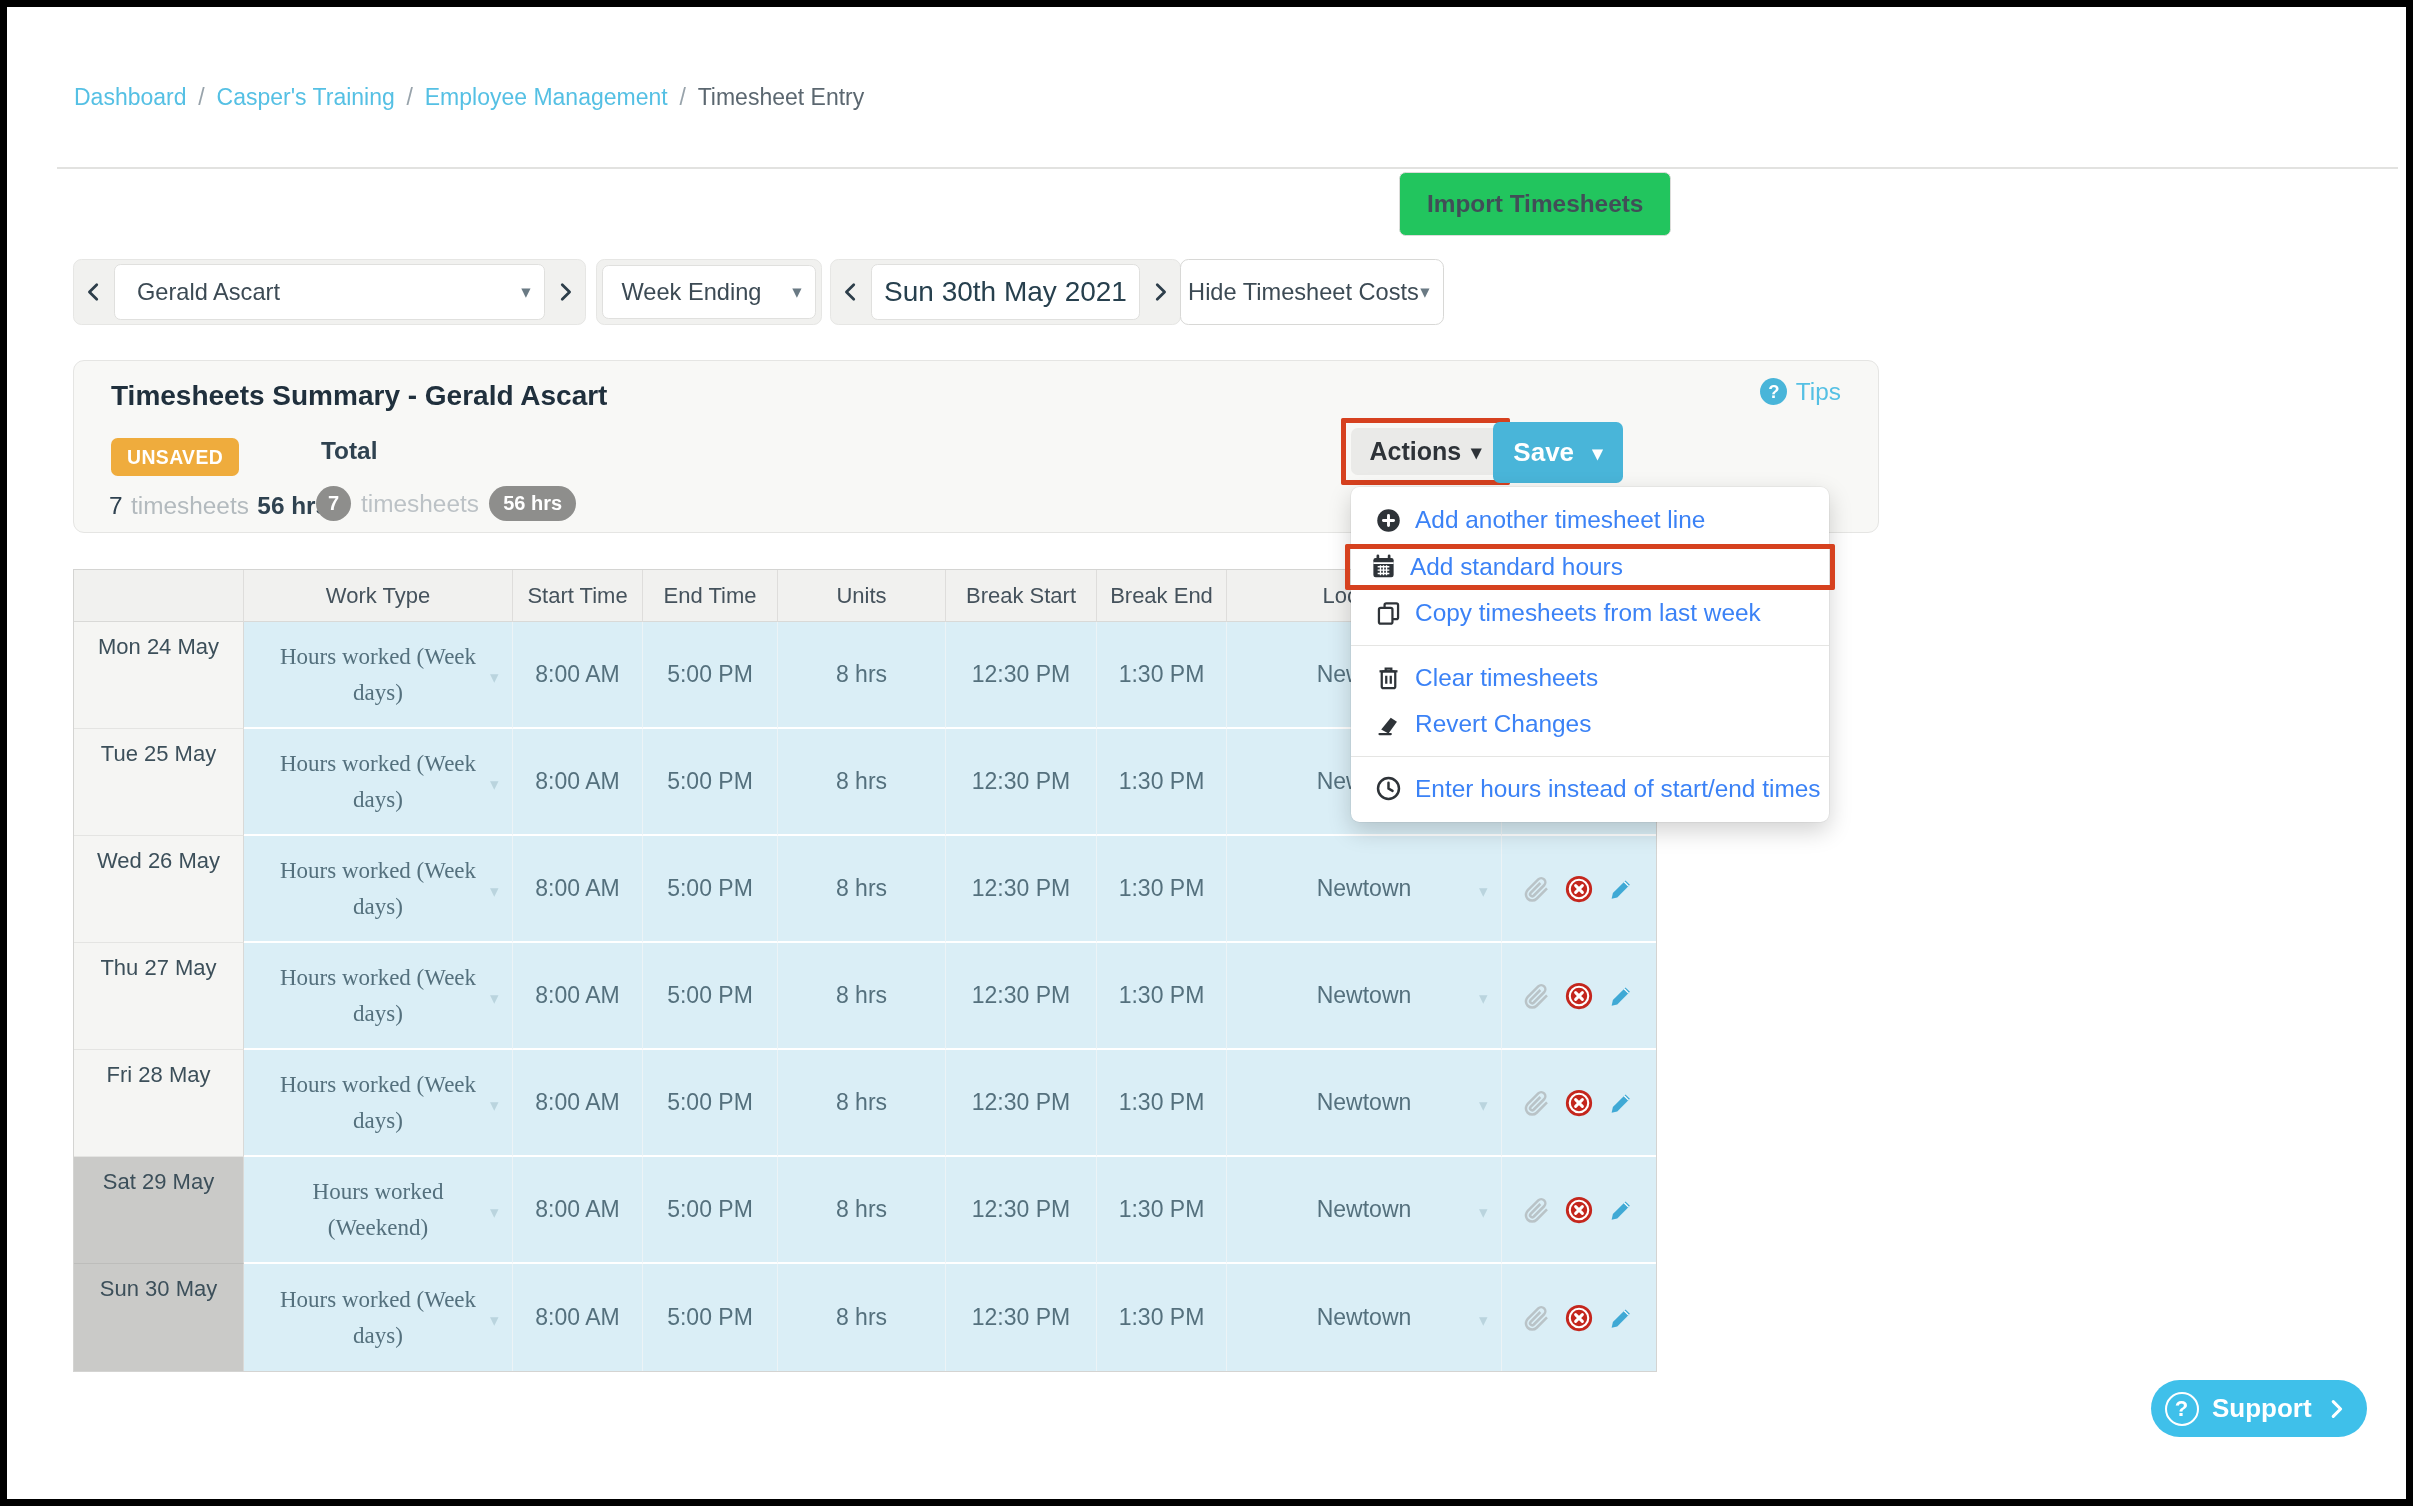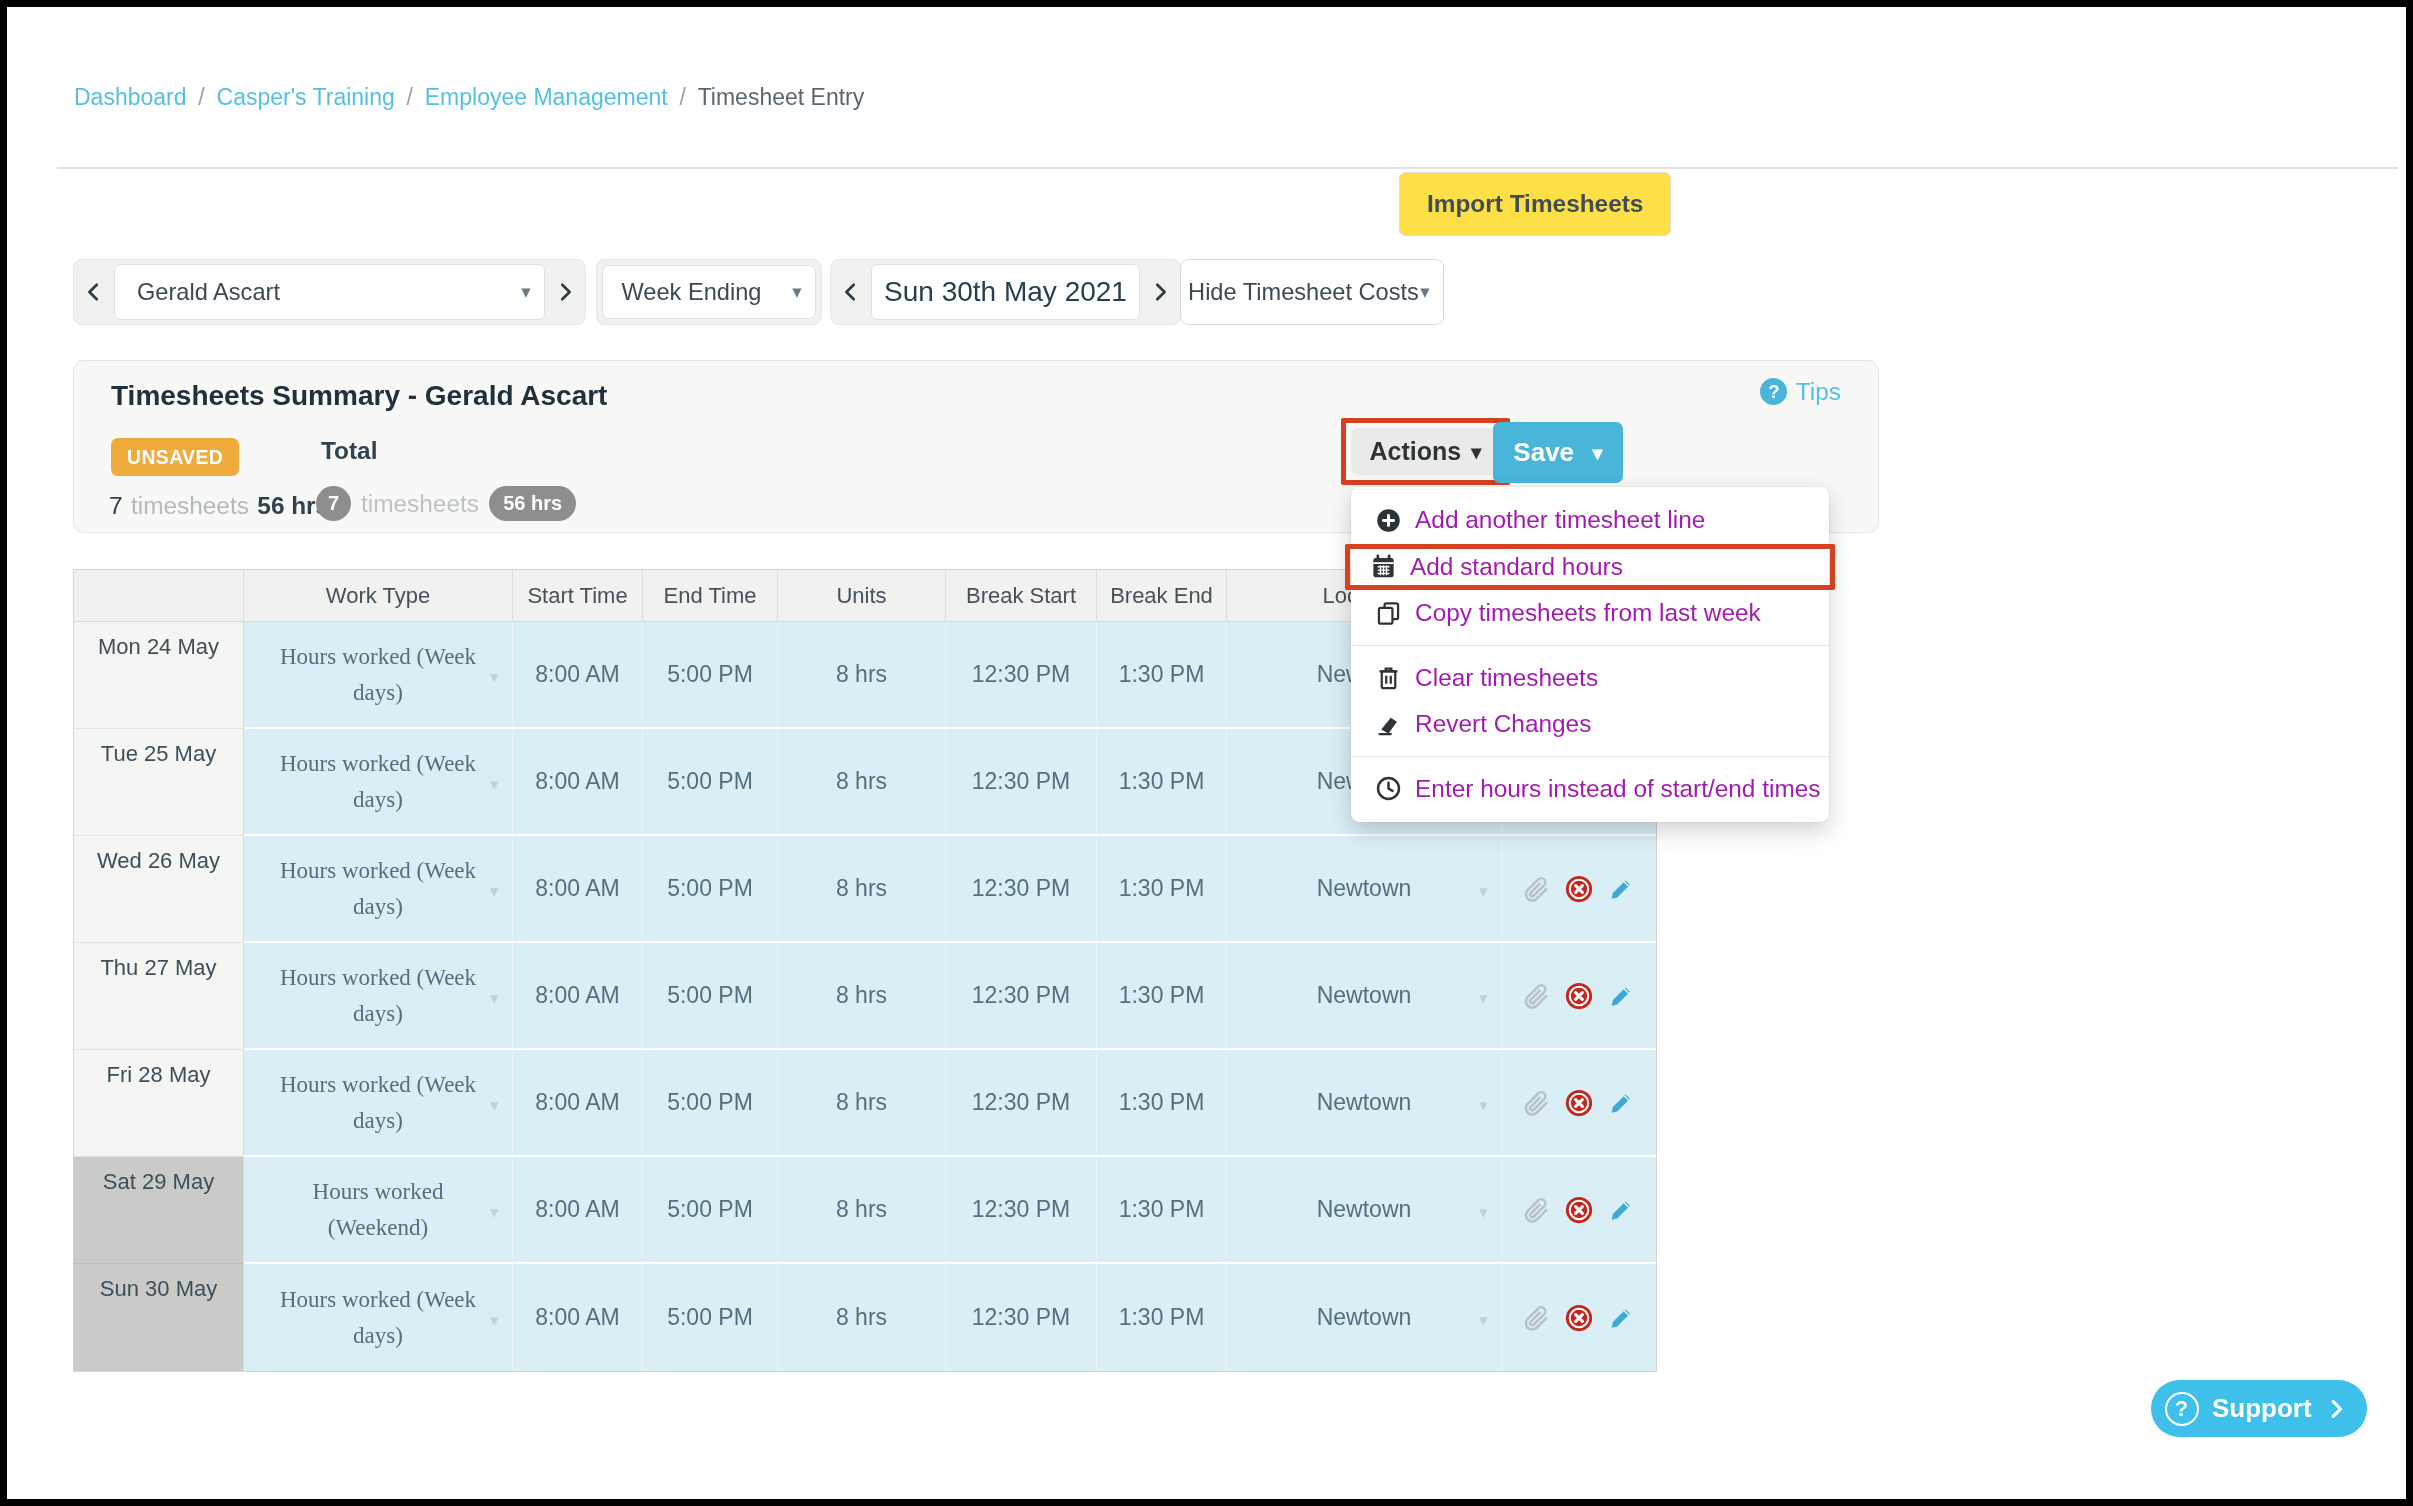--- a/index.html
+++ b/index.html
@@ -8,21 +8,21 @@
   
   .breadcrumb{position:absolute;left:67px;top:77px;font-size:23px;display:flex;gap:11.8px;align-items:center;}
   .breadcrumb .crumb{color:#55c0e4;cursor:pointer;}
   .breadcrumb .sep{color:#98a3ab;}
   .breadcrumb .current{color:#5b6770;}
   .top-divider{position:absolute;left:50px;right:8.4px;top:160px;height:1.7px;background:#e2e2e0;}
   
   .page-title{position:absolute;left:66px;top:158px;font-size:49px;font-weight:700;color:#20303d;letter-spacing:-0.8px;}
   .btn{display:inline-flex;align-items:center;justify-content:center;border-radius:6.7px;font-weight:600;cursor:pointer;box-sizing:border-box;}
   .btn-approve{position:absolute;left:1121px;top:165px;height:64px;padding:0 30px;background:#49b5d9;color:#fff;font-size:24.4px;}
-  .btn-import{position:absolute;left:1392px;top:165px;height:64px;padding:0 27px;background:#fde047;color:#414e57;font-size:24.4px;border:0.8px solid #dcdcda;}
+  .btn-import{position:absolute;left:1392px;top:165px;height:64px;padding:0 27px;background:#22c55e;color:#414e57;font-size:24.4px;border:0.8px solid #dcdcda;}
   
   .filter-row{position:absolute;left:0;top:252px;width:100%;height:67px;}
   .nav-group{position:absolute;display:flex;align-items:center;background:#f1f1ef;border:0.8px solid #e6e6e4;border-radius:8.4px;height:66px;box-sizing:border-box;}
   .nav-arrow{width:40px;height:100%;display:flex;align-items:center;justify-content:center;cursor:pointer;}
   .nav-arrow svg{width:22px;height:22px;stroke:#2d3e4a;stroke-width:3;fill:none;stroke-linecap:round;stroke-linejoin:round;}
   .select-box{position:relative;background:#fff;border:0.8px solid #e0e0de;border-radius:6.7px;display:flex;align-items:center;
               font-size:23.6px;color:#3c4a54;box-sizing:border-box;cursor:pointer;}
   .select-box .caret{position:absolute;right:13.5px;top:50%;transform:translateY(-50%);color:#6a7a84;font-size:18.5px;}
   .caret::after{content:"▾";}
   .g-employee{left:66px;}
@@ -51,21 +51,21 @@
   .pill-badge{background:#8e8e8c;color:#fff;font-size:20px;font-weight:700;padding:5.9px 14.3px;border-radius:18.5px;}
   .actions-highlight{position:absolute;left:1267px;top:57px;border:5px solid #d6411f;padding:5px;border-radius:1.7px;}
   .btn-actions{background:#eaeae8;color:#2e3338;font-size:25px;height:47px;padding:0 18.5px;border-radius:6.7px;gap:10px;font-weight:600;}
   .btn-actions .caret{font-size:20px;}
   .btn-save{position:absolute;left:1419px;top:61px;width:130px;height:61px;background:#49b5d9;color:#fff;font-size:26px;gap:18.5px;}
   .btn-save .caret{font-size:20px;}
   
   .menu{position:absolute;left:1344px;top:480px;width:478px;background:#fff;border-radius:8.4px;z-index:30;
         box-shadow:0 8.4px 23.6px rgba(0,0,0,.18),0 0 0 0.8px rgba(0,0,0,.05);padding:10px 0;box-sizing:border-box;}
   .menu-group + .menu-group{border-top:0.8px solid #e5e5e3;margin-top:8.4px;padding-top:8.4px;}
-  .menu-item{display:flex;align-items:center;gap:13.5px;padding:9.3px 23.6px;font-size:24.4px;color:#a21caf;cursor:pointer;white-space:nowrap;}
+  .menu-item{display:flex;align-items:center;gap:13.5px;padding:9.3px 23.6px;font-size:24.4px;color:#3b82f6;cursor:pointer;white-space:nowrap;}
   .menu-item svg{width:27px;height:27px;flex:0 0 27px;color:#2e3338;}
   .menu-item.highlight{border:5px solid #d6411f;margin:0 -5.9px;padding:4.2px 19.4px;border-radius:1.7px;}
   
   .timesheet-table{position:absolute;left:66px;top:562px;border-collapse:separate;border-spacing:0;table-layout:fixed;
                    border:0.8px solid #d4d4d2;}
   .timesheet-table th{background:#f1f1ef;height:52px;font-size:22px;font-weight:400;color:#45525c;text-align:center;
                       border-right:0.8px solid #dedddb;border-bottom:0.8px solid #d9d9d7;box-sizing:border-box;}
   .timesheet-table th:last-child{border-right:none;}
   .timesheet-table td{box-sizing:border-box;height:107px;text-align:center;vertical-align:middle;font-size:23px;color:#54707d;}
   td.day-cell{background:#f5f5f3;vertical-align:top;padding-top:11.8px;font-size:22px;color:#3c4f5a;

